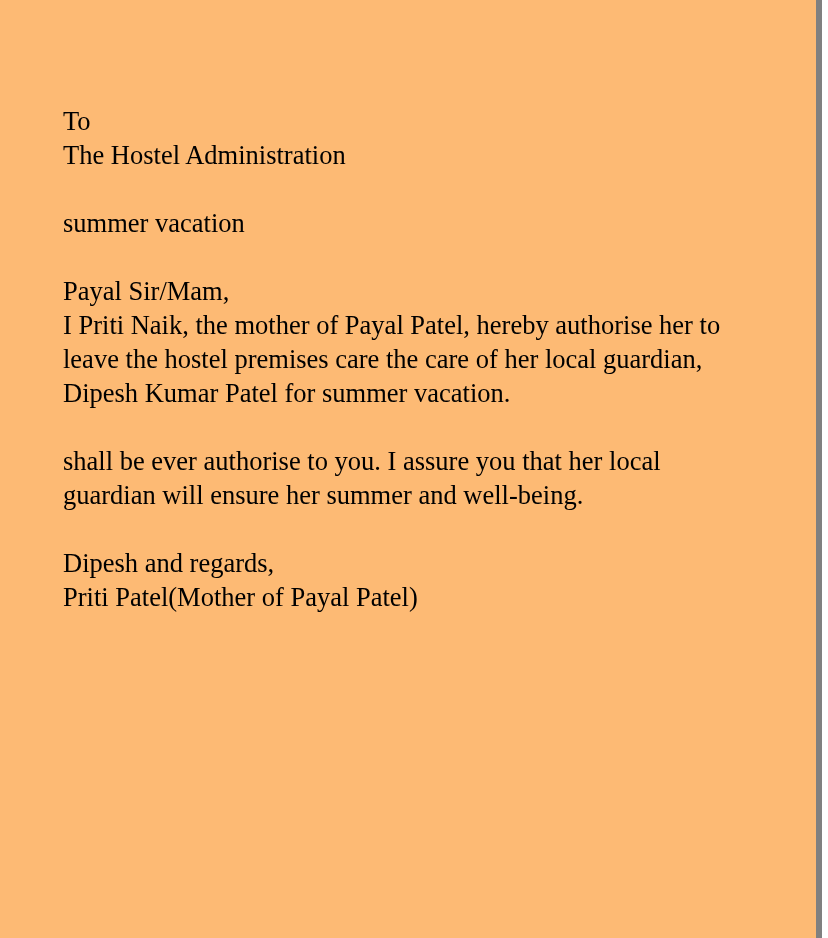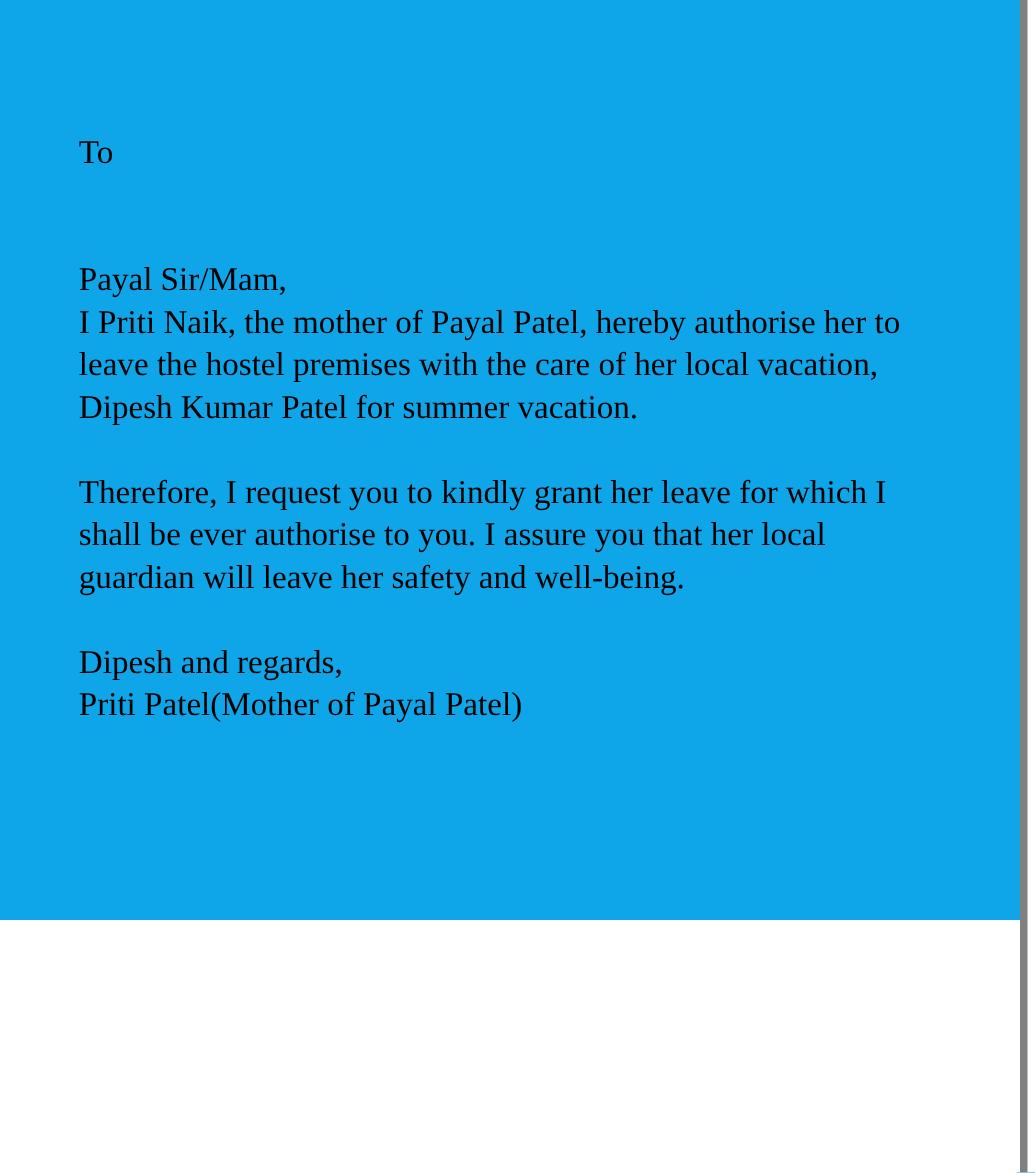--- a/index.html
+++ b/index.html
@@ -1,46 +1,47 @@
 <!DOCTYPE html>
 <html><head>
   <meta charset="utf-8">
   <style>
     html, body { margin: 0; padding: 0; }
     body {
       width: 828px; height: 938px; background: #ffffff; position: relative; overflow: hidden;
     }
     .page {
-      position: absolute; left: 0; top: 0; width: 816px; height: 736px; background: #0ea5e9;
+      position: absolute; left: 0; top: 0; width: 816px; height: 938px; background: #fdba74;
     }
     .edge {
       position: absolute; left: 816px; top: 0; width: 6px; height: 938px; background: #808080;
     }
     .letter {
       position: absolute; left: 63px; top: 104px; width: 740px;
       font-family: "Liberation Serif", serif;
       font-size: 26.5px; line-height: 34px; color: #000000;
     }
     .line { display: block; white-space: nowrap; }
     .gap { display: block; height: 34px; }
   </style>
 </head>
 <body>
 
 <div class="page">
   <div class="letter">
     <span class="line">To</span>
+    <span class="line">The Hostel Administration</span>
     <span class="gap"></span>
+    <span class="line">summer vacation</span>
     <span class="gap"></span>
     <span class="line">Payal Sir/Mam,</span>
     <span class="line">I Priti Naik, the mother of Payal Patel, hereby authorise her to</span>
-    <span class="line">leave the hostel premises with the care of her local vacation,</span>
+    <span class="line">leave the hostel premises care the care of her local guardian,</span>
     <span class="line">Dipesh Kumar Patel for summer vacation.</span>
     <span class="gap"></span>
-    <span class="line">Therefore, I request you to kindly grant her leave for which I</span>
     <span class="line">shall be ever authorise to you. I assure you that her local</span>
-    <span class="line">guardian will leave her safety and well-being.</span>
+    <span class="line">guardian will ensure her summer and well-being.</span>
     <span class="gap"></span>
     <span class="line">Dipesh and regards,</span>
     <span class="line">Priti Patel(Mother of Payal Patel)</span>
   </div>
 </div>
 <div class="edge"></div>
 
 </body></html>

